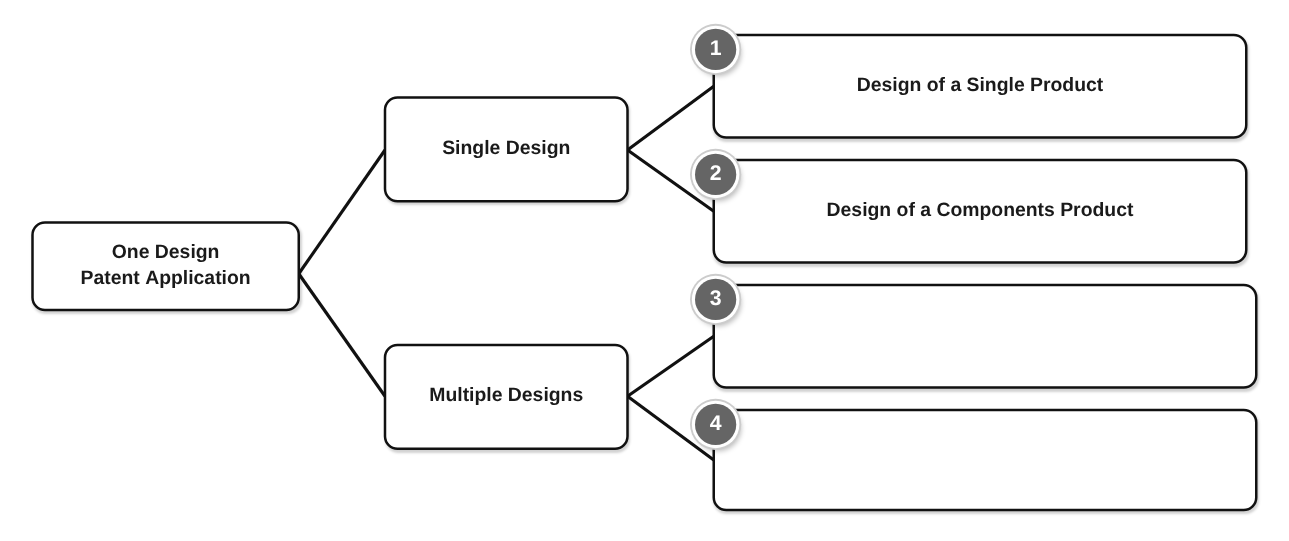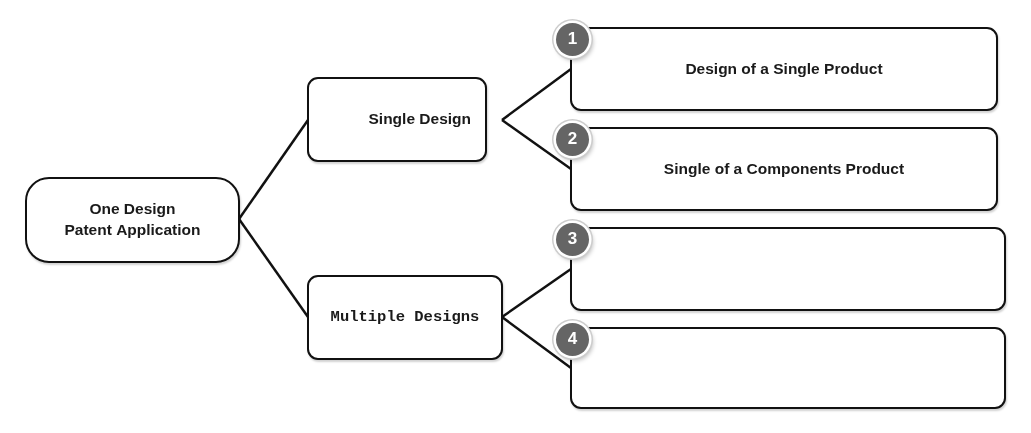--- a/index.html
+++ b/index.html
@@ -32,23 +32,23 @@
     align-items: center;
     justify-content: center;
     text-align: center;
     font-weight: bold;
     font-size: 15.5px;
     color: #1a1a1a;
     line-height: 1.35;
     box-shadow: 1px 2px 2px rgba(0,0,0,0.18);
     padding: 6px 14px;
   }
-  .node-root   { left: 25px;  top: 177px; width: 215px; height: 86px; border-radius: 24px; }
-  .node-single { left: 307px; top: 77px;  width: 180px; height: 85px; justify-content: flex-end; }
-  .node-multi  { left: 307px; top: 275px; width: 196px; height: 85px; font-family: Liberation Mono, monospace; }
+  .node-root   { left: 25px;  top: 177px; width: 215px; height: 72px; }
+  .node-single { left: 307px; top: 77px;  width: 196px; height: 85px; }
+  .node-multi  { left: 307px; top: 275px; width: 196px; height: 85px; }
   .node-leaf1  { left: 570px; top: 27px;  width: 428px; height: 84px; }
   .node-leaf2  { left: 570px; top: 127px; width: 428px; height: 84px; }
   .node-leaf3  { left: 570px; top: 227px; width: 436px; height: 84px; }
   .node-leaf4  { left: 570px; top: 327px; width: 436px; height: 82px; }
   .badge {
     position: absolute;
     left: -16px;
     top: -6px;
     width: 33px;
     height: 33px;
@@ -93,21 +93,21 @@
     <span class="label">Multiple Designs</span>
   </div>
 
   <div class="node node-leaf1">
     <span class="badge">1</span>
     <span class="label">Design of a Single Product</span>
   </div>
 
   <div class="node node-leaf2">
     <span class="badge">2</span>
-    <span class="label">Single of a Components Product</span>
+    <span class="label">Design of a Components Product</span>
   </div>
 
   <div class="node node-leaf3">
     <span class="badge">3</span>
   </div>
 
   <div class="node node-leaf4">
     <span class="badge">4</span>
   </div>
 

